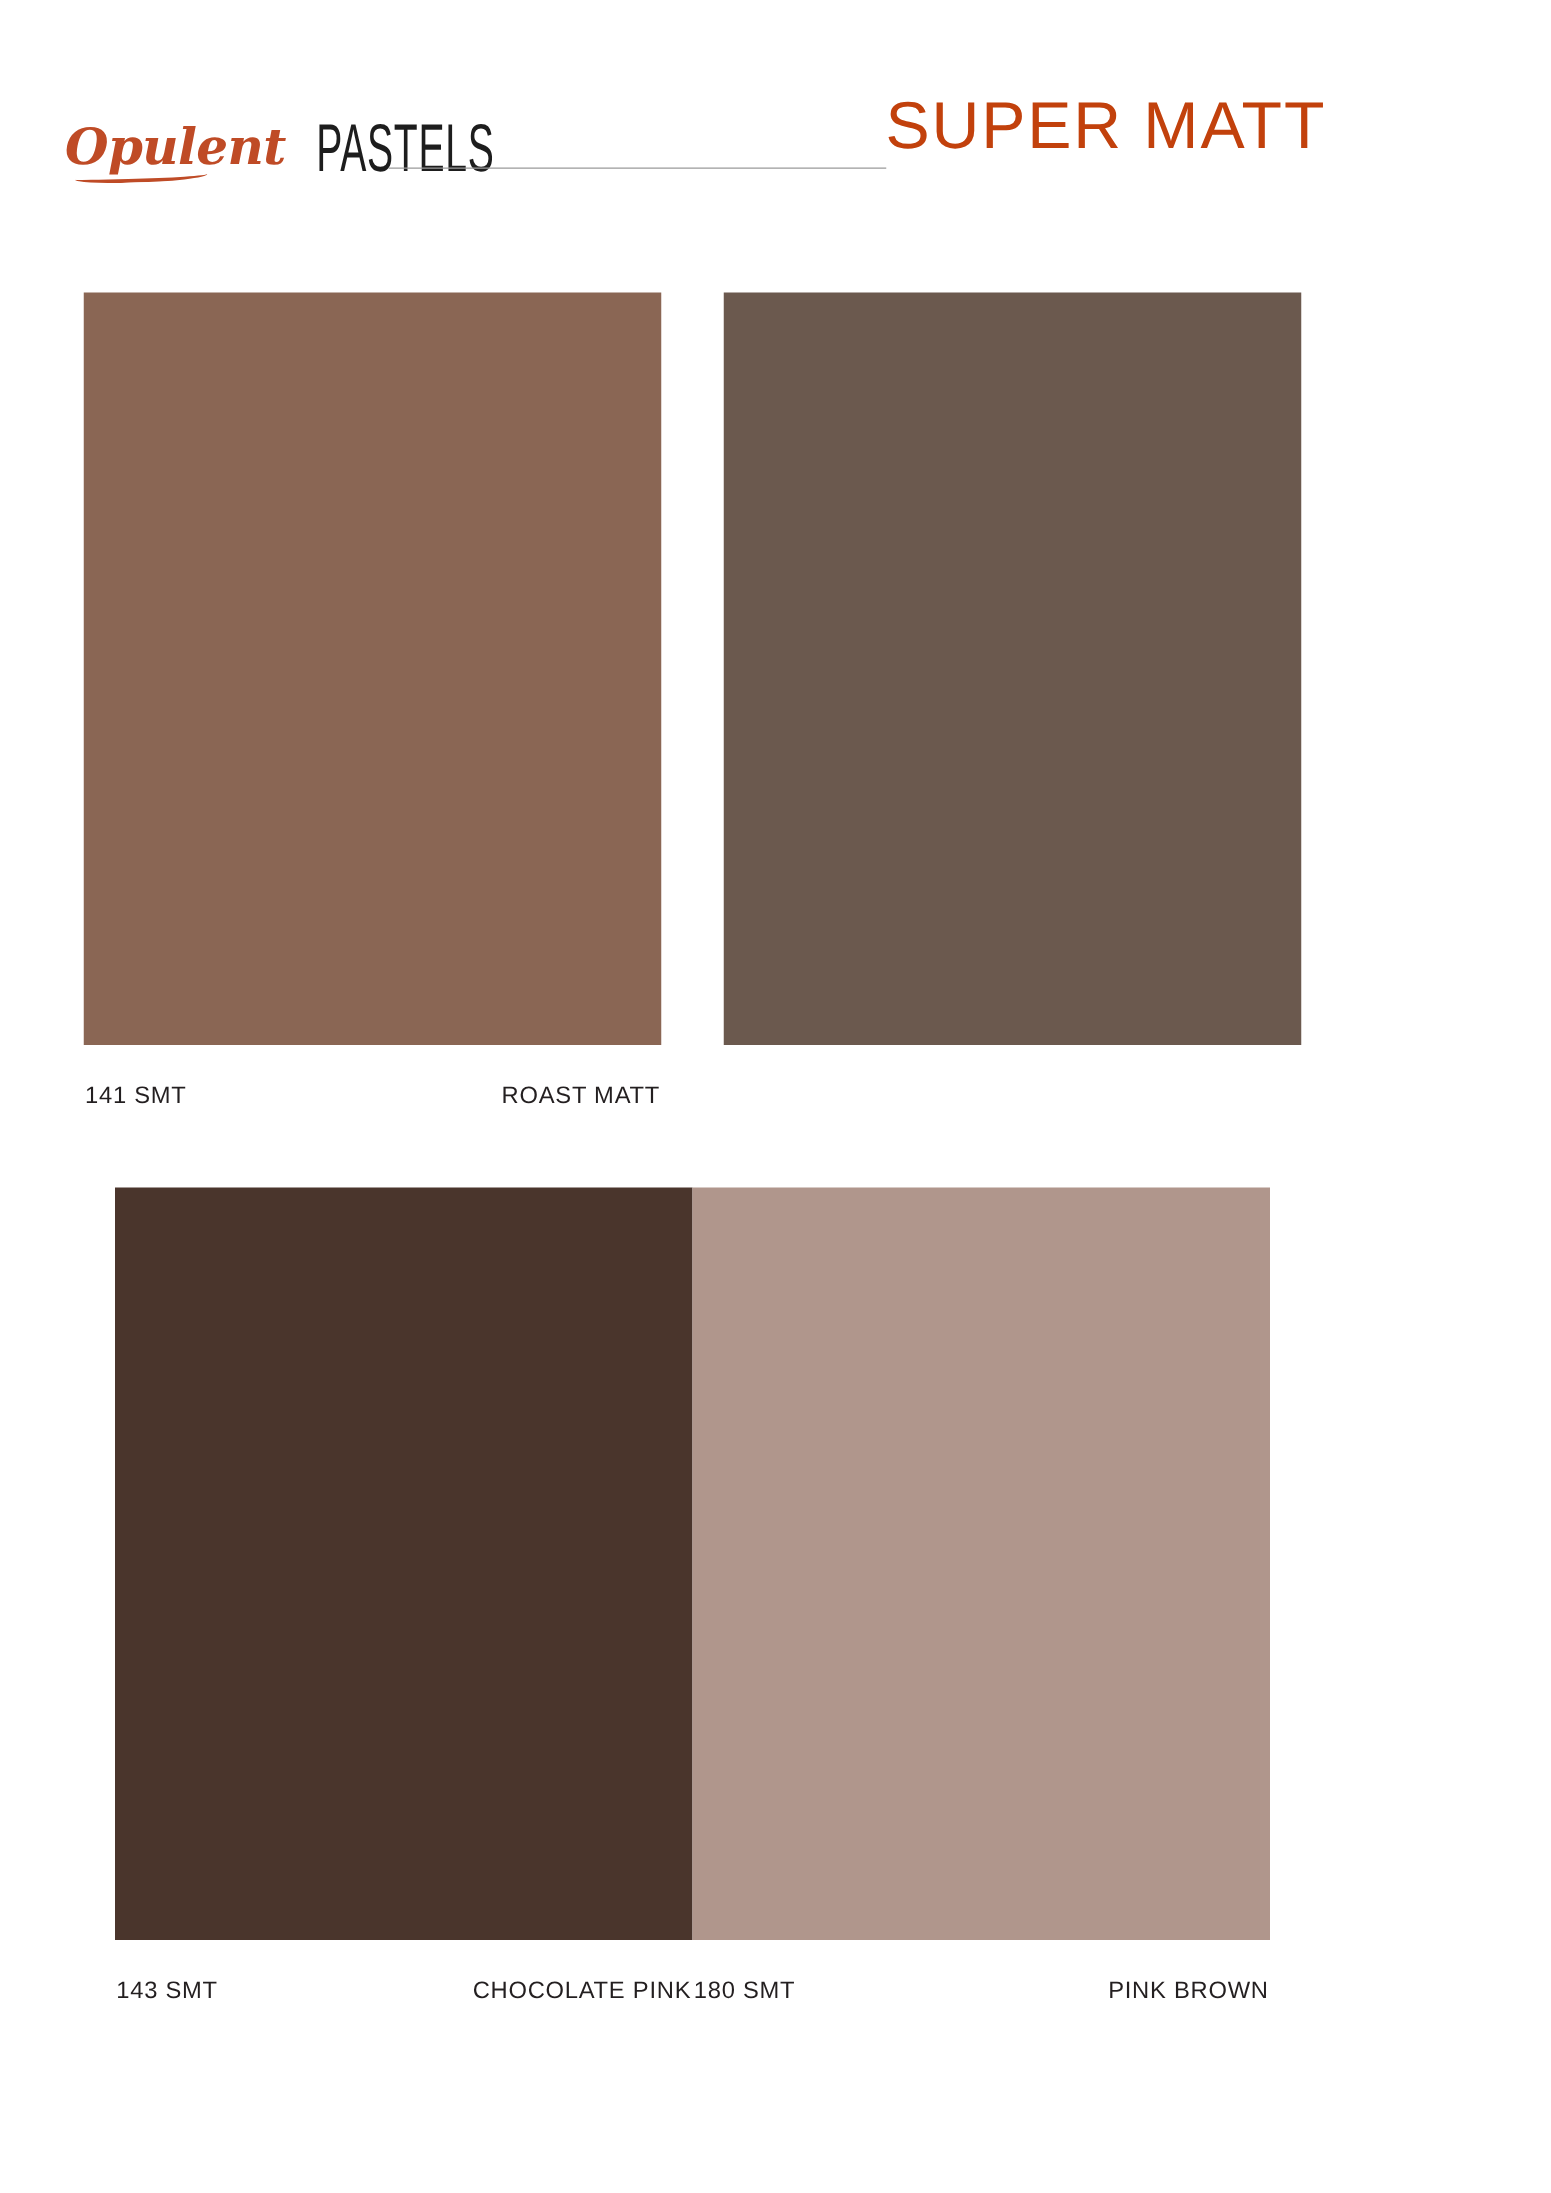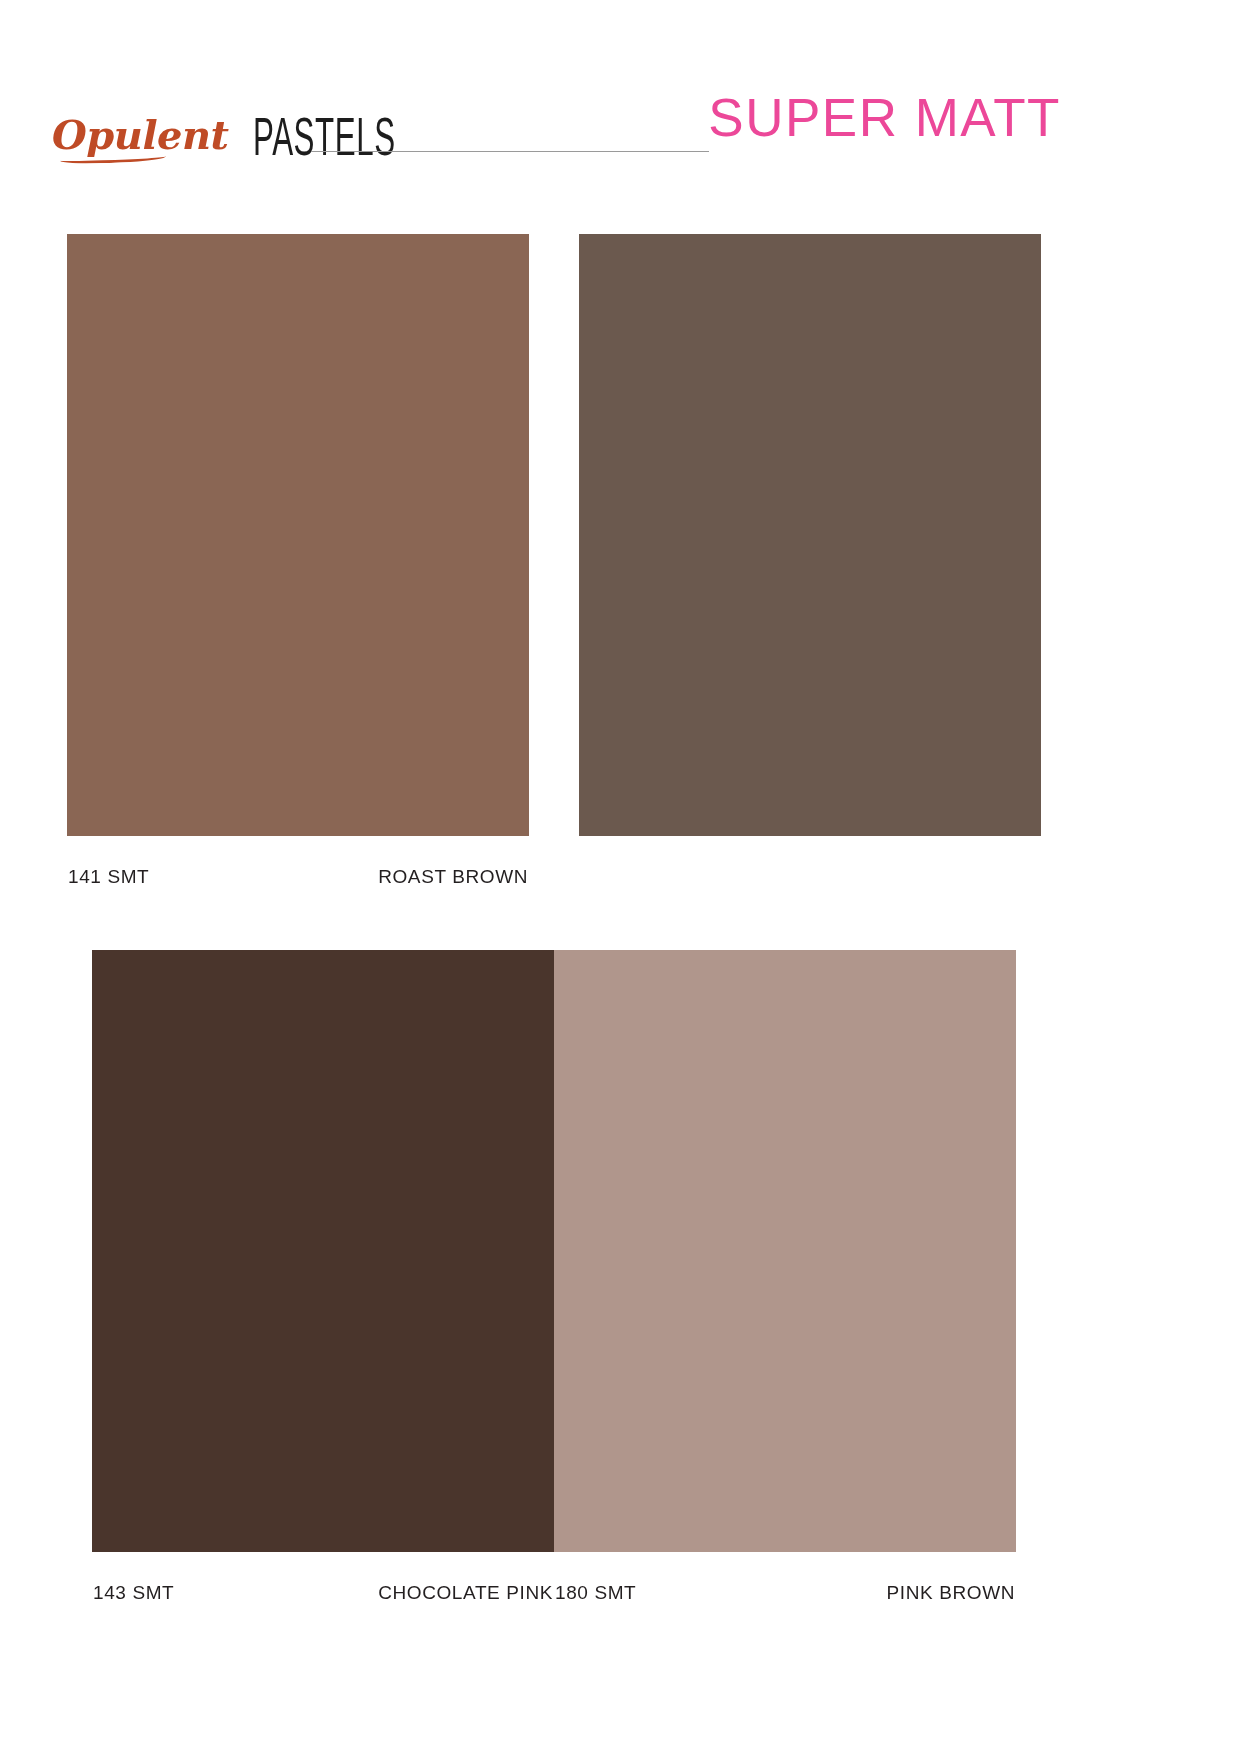--- a/index.html
+++ b/index.html
@@ -11,21 +11,21 @@
   }
   .page {
     position:relative;
     width:1241px; height:1754px;
     background:#ffffff;
   }
 
   
   .header {
     position:absolute;
-    left:0; top:17px;
+    left:0; top:0;
     width:1113px; height:200px;
   }
   .brand {
     position:absolute;
     left:52px; top:72px;
     display:flex;
     align-items:flex-end;
     height:70px;
   }
   .brand-script {
@@ -131,33 +131,33 @@
     <div class="brand">
       <span class="brand-script" style="color: rgb(191, 75, 38);">
         <span>Opulent</span>
         <span class="swoosh"></span>
       </span>
       <span class="brand-main" style="color: rgb(29, 29, 29);">PASTELS</span>
     </div>
 
     <div class="header-rule" style="background: rgb(154, 154, 154);"></div>
 
-    <div class="header-title" style="color: #ec4899;">SUPER MATT</div>
+    <div class="header-title" style="color: #c2410c;">SUPER MATT</div>
 
   </div>
 
   <div class="grid">
 
     <div class="row row-1">
 
       <div class="swatch-cell">
         <div class="swatch-chip" style="background-color: rgb(138, 102, 84);"></div>
         <div class="swatch-meta">
           <span class="swatch-code">141 SMT</span>
-          <span class="swatch-name">ROAST BROWN</span>
+          <span class="swatch-name">ROAST MATT</span>
         </div>
       </div>
 
       <div class="swatch-cell">
         <div class="swatch-chip" style="background-color: rgb(107, 89, 78);"></div>
       </div>
 
     </div>
 
     <div class="row row-2">

